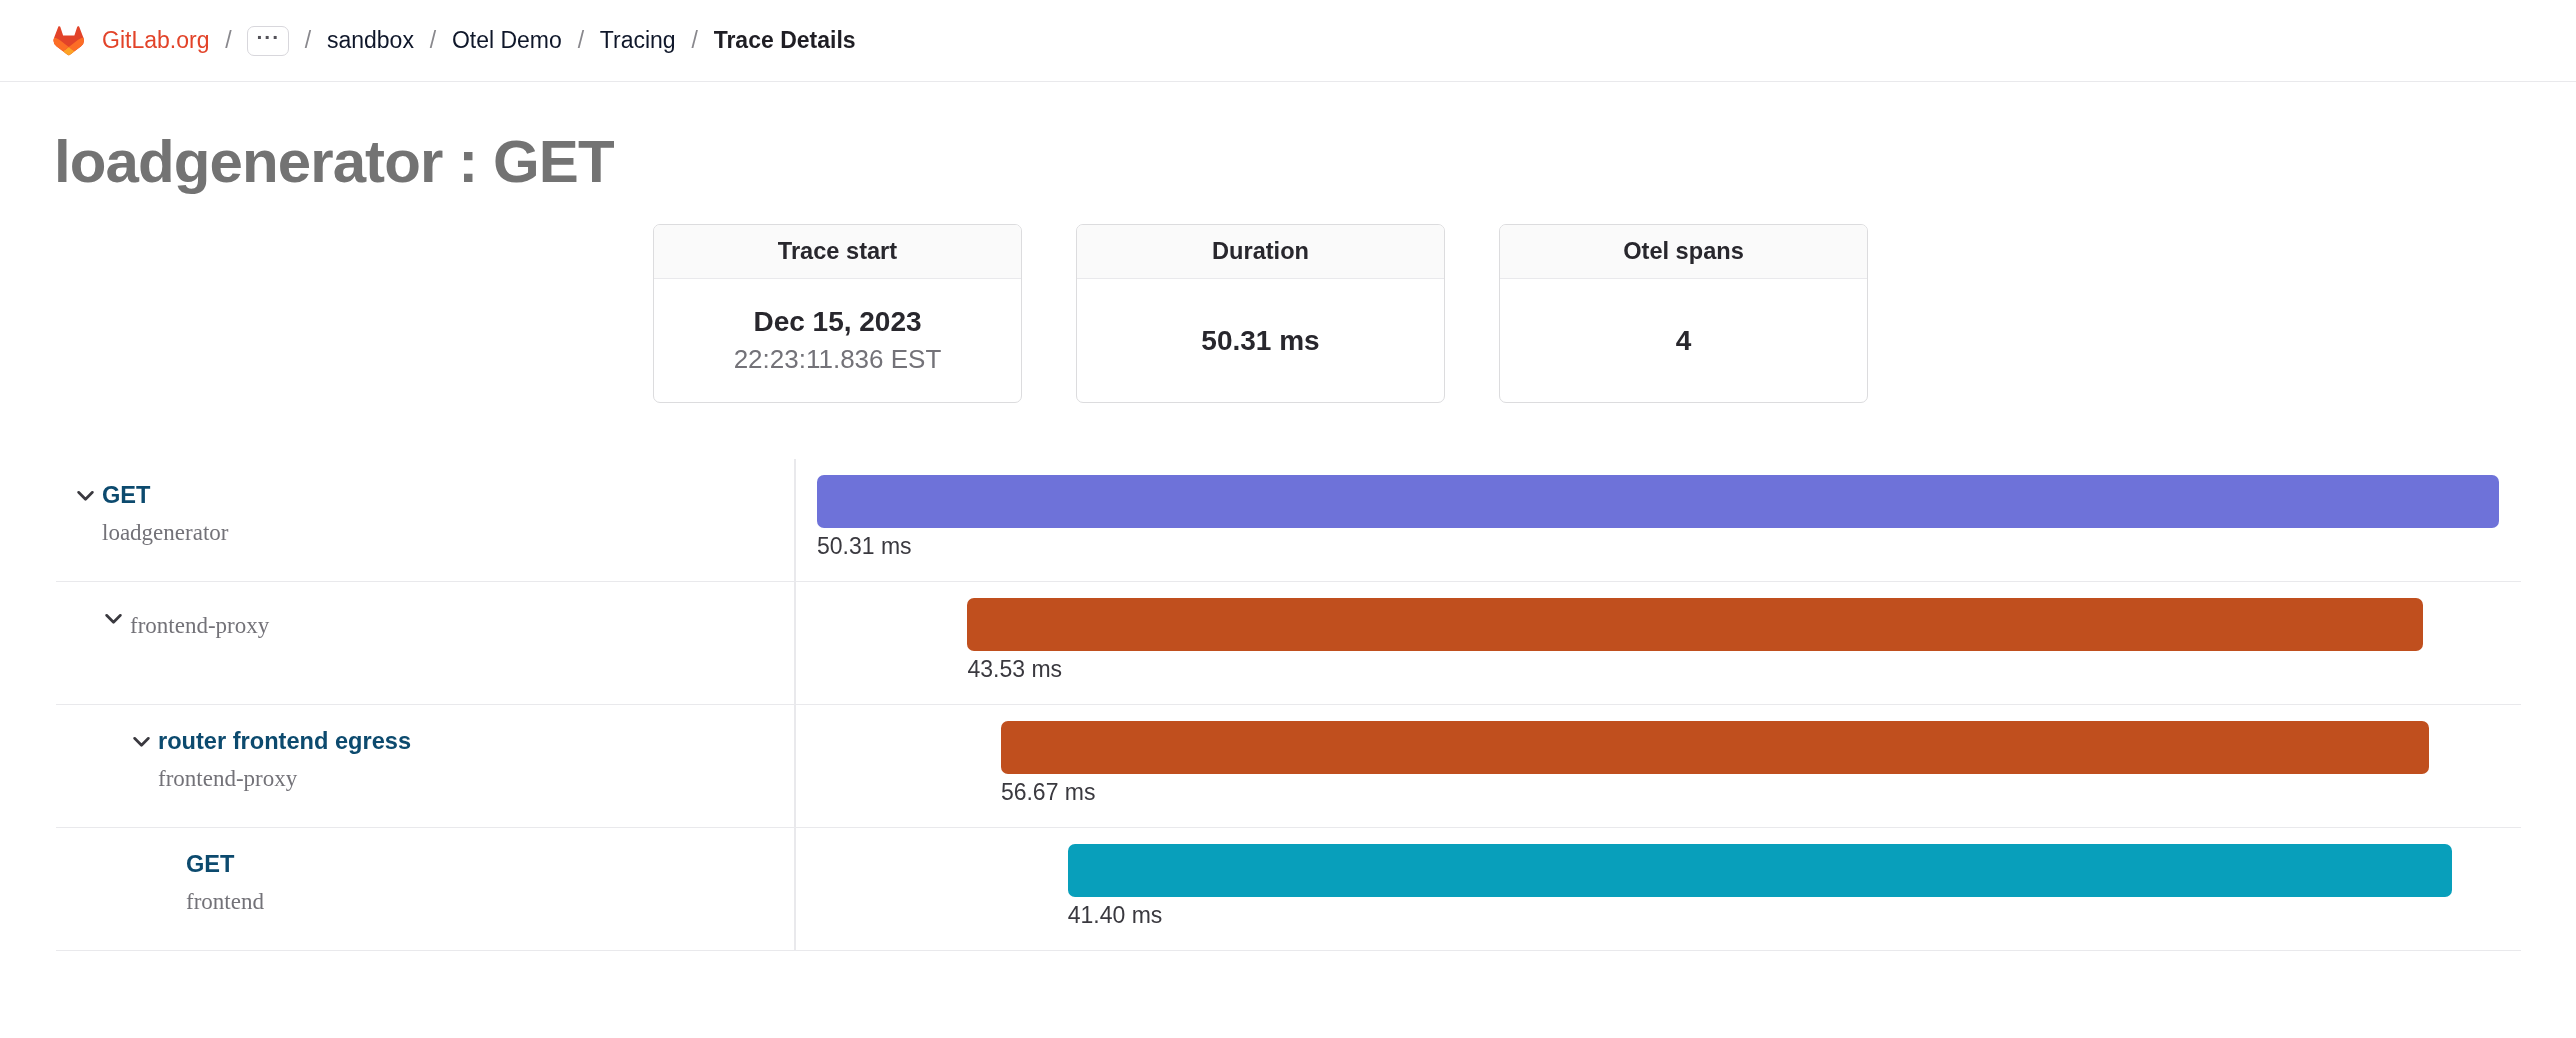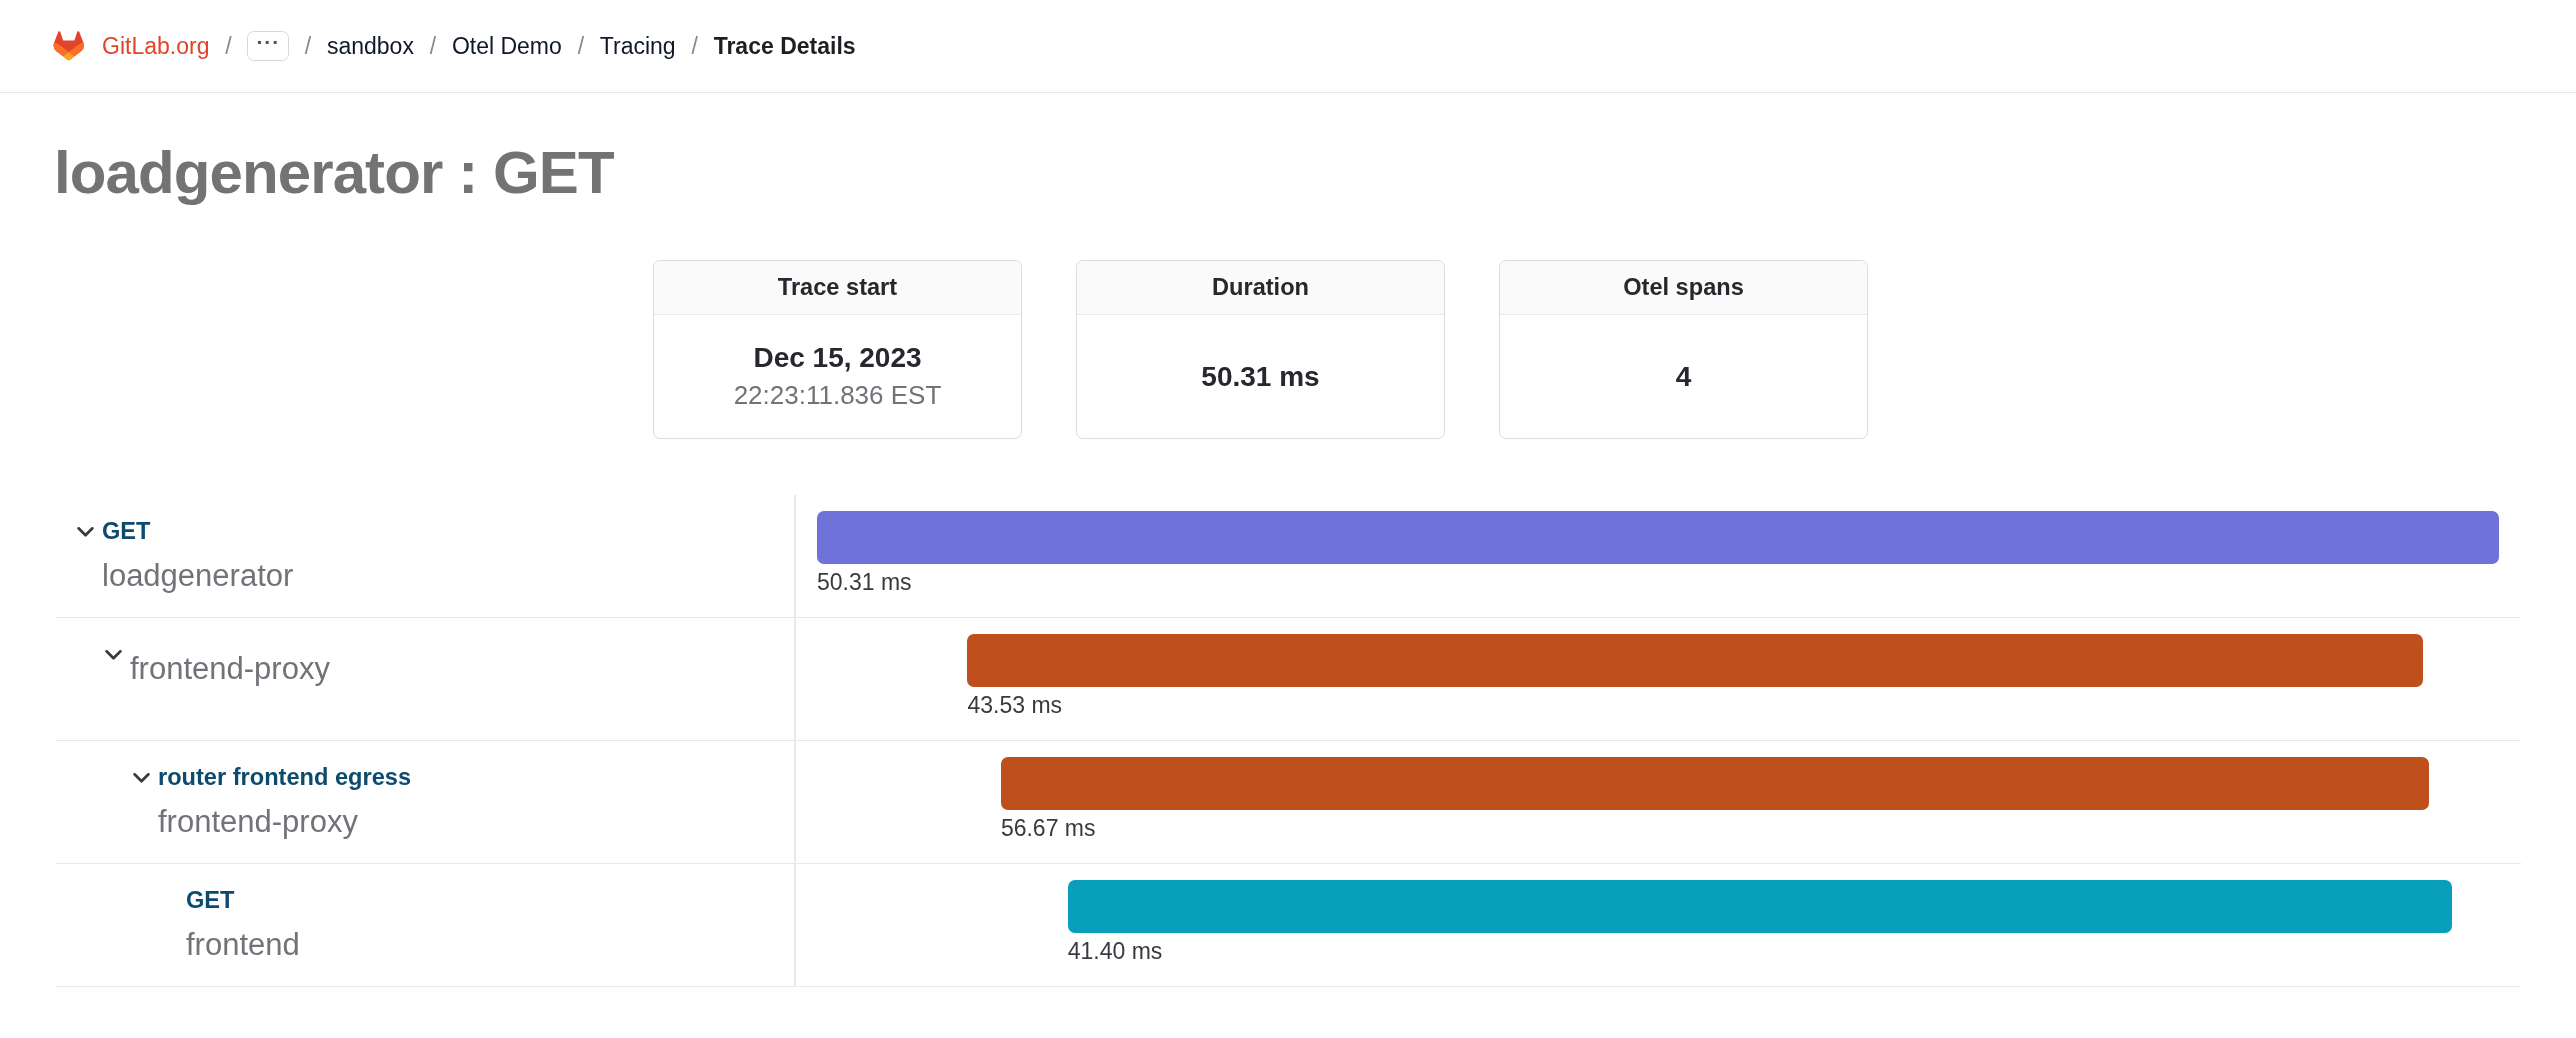--- a/index.html
+++ b/index.html
@@ -1,59 +1,59 @@
 <!DOCTYPE html>
 <html style="font-size:14px"><head>
 <meta charset="utf-8">
 <style>
   * { margin:0; padding:0; box-sizing:border-box; }
   html,body { width:2576px; height:1039px; background:#ffffff; overflow:hidden;
               font-family:"Liberation Sans", sans-serif; color:#28272d; }
 
   
-  .topbar { height:93px; display:flex; align-items:center; padding:0 53px;
+  .topbar { height:82px; display:flex; align-items:center; padding:0 53px;
             border-bottom:1.8px solid #e9e9ec; background:#fff; }
   .breadcrumb { display:flex; align-items:center; gap:15.8px; font-size:23px; }
   .logo { display:flex; align-items:center; margin-right:1.8px; cursor:pointer; }
   .logo svg { width:31.5px; height:31.5px; display:block; }
   .crumb { text-decoration:none; color:#0f172a; cursor:pointer; white-space:nowrap; }
   .crumb-root { font-weight:400; }
   .crumb-current { font-weight:700; color:#1f1e24; }
   .crumb-sep { color:#89888d; }
   .crumb-ellipsis { border:1.8px solid #d8d7dc; border-radius:7px; background:#fff;
                     height:30px; padding:0 7.9px 8.8px 7.9px; font-size:21px; font-weight:700;
                     letter-spacing:0.9px; color:#535158; line-height:1;
                     display:flex; align-items:center; cursor:pointer;
                     font-family:"Liberation Sans", sans-serif; }
 
   
   .page-title { margin:46px 0 0 54px; font-size:60px; line-height:68px;
                 font-weight:700; letter-spacing:-0.9px; color:#737373; }
 
   
-  .cards { width:2521px; margin-top:53px; display:flex; justify-content:center; gap:54px; }
+  .cards { width:2521px; margin-top:28px; display:flex; justify-content:center; gap:54px; }
   .card { width:369px; border:1.8px solid #dcdcde; border-radius:7px; overflow:hidden; background:#fff; }
   .card-header { background:#fafafa; height:54px; display:flex; align-items:center; justify-content:center;
                  font-size:23.6px; font-weight:700; border-bottom:1.8px solid #e9e9ec; color:#28272d; }
   .card-body { height:123px; display:flex; flex-direction:column; align-items:center;
                justify-content:center; gap:6.1px; }
   .card-value { font-size:28px; font-weight:700; color:#28272d; }
   .card-secondary { font-size:26px; color:#737278; }
   .card-secondary:empty { display:none; }
 
   
   .waterfall { position:relative; margin:56px 55px 0 56px; }
   .v-divider { position:absolute; left:738px; top:0; bottom:0; width:1.8px; background:#e9e9ec; }
   .span-row { display:flex; height:123px; border-bottom:1.8px solid #e9e9ec; position:relative; }
   .span-label-cell { width:738px; position:relative; padding-top:21px; }
   .chevron { position:absolute; top:25.4px; width:23px; height:23px; color:#3a393f;
              display:flex; align-items:center; justify-content:center; cursor:pointer; }
   .chevron svg { width:23px; height:23px; display:block; }
   .span-op { font-size:23.6px; font-weight:700; line-height:30px; color:#0c4a6e; }
-  .span-svc { font-size:31px; line-height:30px; color:#737278; margin-top:15px; }
+  .span-svc { font-size:23px; line-height:30px; color:#737278; margin-top:8px;font-family:Liberation Serif, serif; }
   .span-timeline-cell { flex:1; position:relative; }
   .timeline-track { position:absolute; left:23px; right:22px; top:0; bottom:0; }
   .span-bar { position:absolute; top:15.8px; height:53px; border-radius:7px; cursor:pointer; }
   .span-duration { position:absolute; top:74px; font-size:23px; color:#3a393f; white-space:nowrap; }
 </style>
 </head>
 <body>
 
 <header class="topbar">
   <nav class="breadcrumb">

